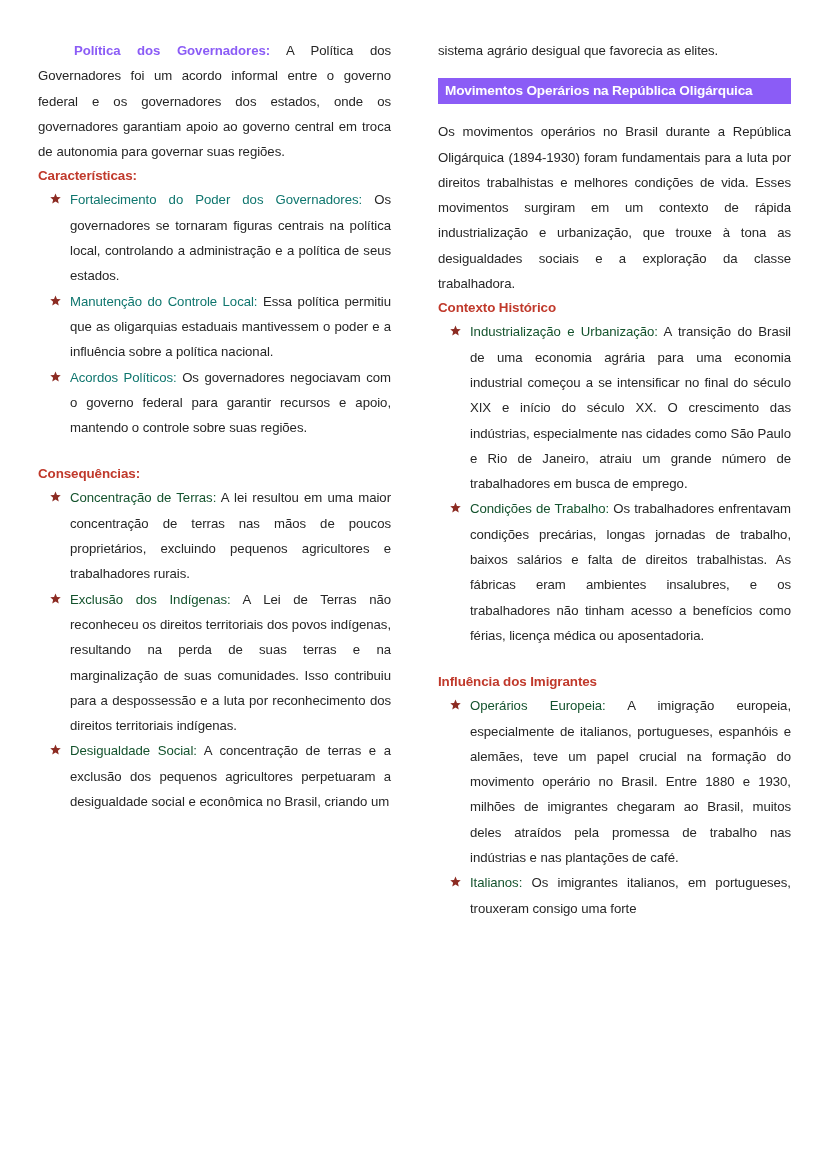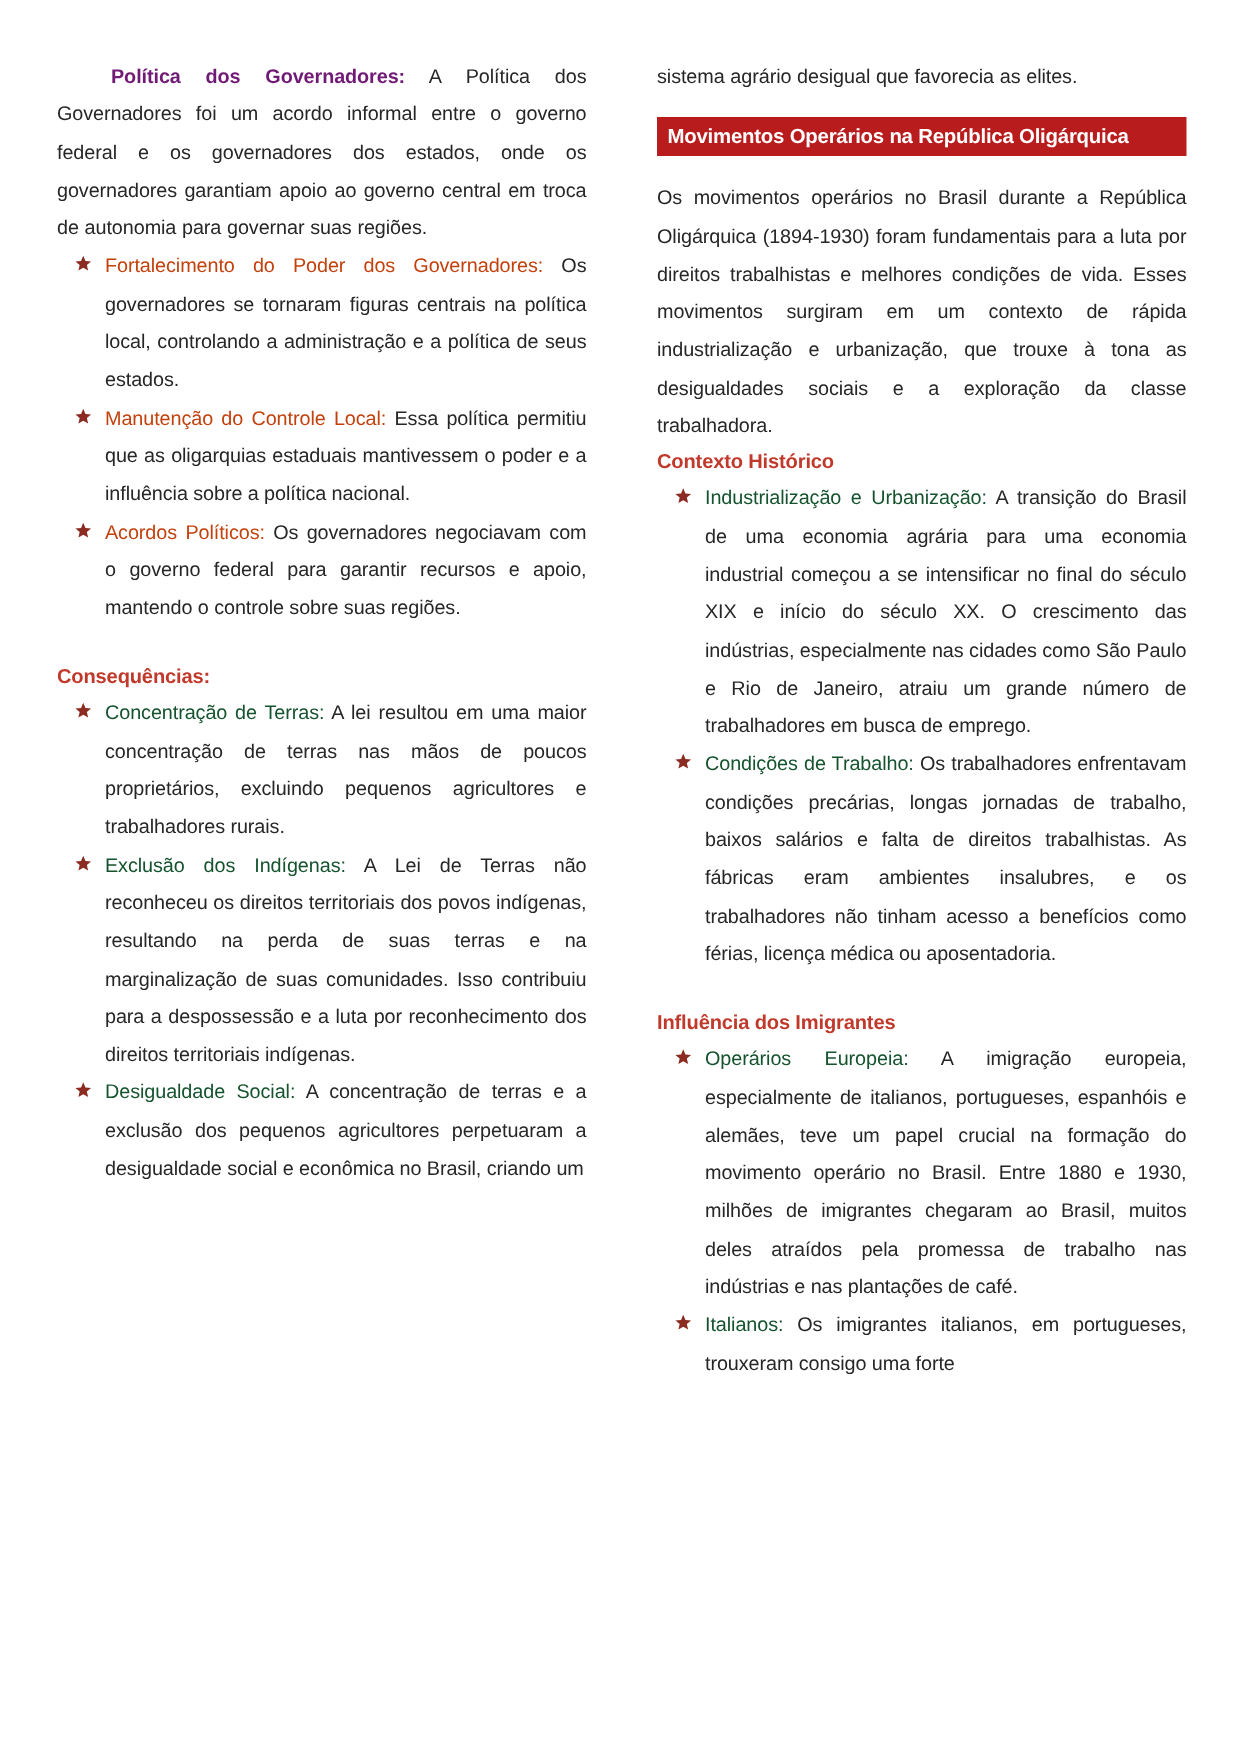--- a/index.html
+++ b/index.html
@@ -41,41 +41,41 @@
     font-size: 13.2px;
     line-height: 25.3px;
     text-align: justify;
     color: #262626;
     margin: 0 0 0 0;
     letter-spacing: -0.05px;
     word-spacing: 0.2px;
   }
 
   .lead-label {
-    color: #701a75;
+    color: #8b5cf6;
     font-weight: bold;
     padding-left: 36px;
   }
 
   .spacer-lg { height: 22px; }
   .spacer-md { height: 15px; }
 
   
   .heading {
     font-size: 13.4px;
     line-height: 23px;
     font-weight: bold;
     color: #c0392b;
     margin: 0;
     letter-spacing: -0.1px;
   }
 
   
   .banner {
-    background: #b91c1c;
+    background: #8b5cf6;
     color: #ffffff;
     font-weight: bold;
     font-size: 13.6px;
     line-height: 26px;
     padding: 0 7px;
     letter-spacing: -0.15px;
     white-space: nowrap;
     box-sizing: border-box;
     display: block;
   }
@@ -109,33 +109,34 @@
     text-align: center;
   }
 
   .bullet .star svg { display: block; margin: 6px auto 0; }
 
   .b-label {
     color: #14532d;
   }
 
   .b-label-plain {
-    color: #c2410c;
+    color: #0f766e;
   }
 </style>
 </head>
 <body>
 
 <div class="page">
   <div class="columns">
 
     <div class="col">
 
       <p class="para"><span class="lead-label">Política dos Governadores:</span><span> A Política dos Governadores foi um acordo informal entre o governo federal e os governadores dos estados, onde os governadores garantiam apoio ao governo central em troca de autonomia para governar suas regiões.</span></p>
 
+      <h3 class="heading">Características:</h3>
 
       <ul class="bullets">
         <li class="bullet">
           <span class="star">
               <svg width="11" height="11" viewBox="0 0 24 24" aria-hidden="true">
                 <polygon points="12,1 15.2,8.6 23.4,9.3 17.2,14.7 19.1,22.7 12,18.4 4.9,22.7 6.8,14.7 0.6,9.3 8.8,8.6" fill="#8c2b22"></polygon>
               </svg>
             </span>
           <span class="b-label-plain">Fortalecimento do Poder dos Governadores:</span><span> Os governadores se tornaram figuras centrais na política local, controlando a administração e a política de seus estados.</span>
         </li>

